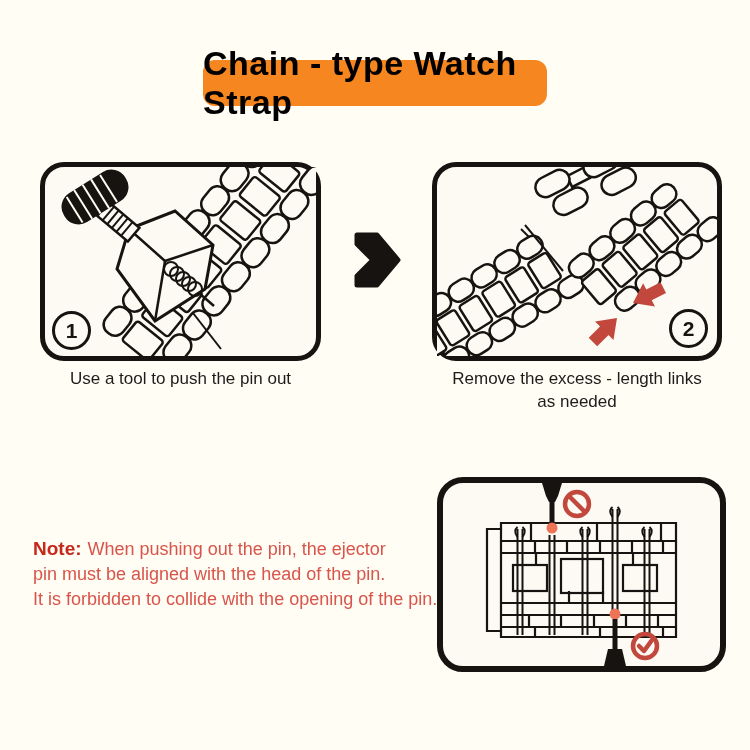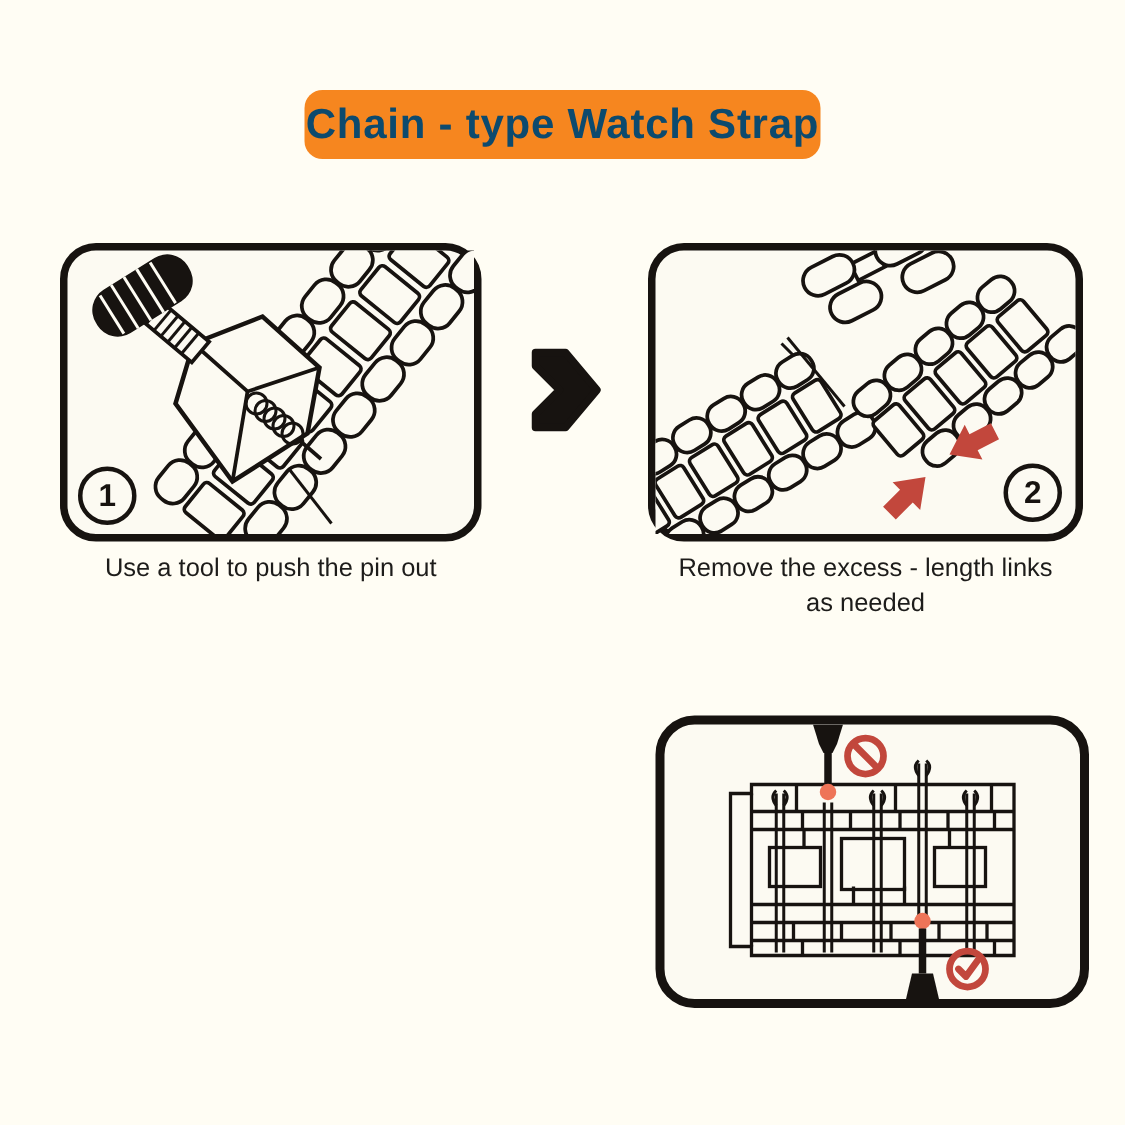--- a/index.html
+++ b/index.html
@@ -2,21 +2,21 @@
 <html><head>
 <meta charset="utf-8">
 <style>
   html,body{margin:0;padding:0;}
   body{font-family:"Liberation Sans","DejaVu Sans",sans-serif;background:#fffdf4;}
   #stage{position:relative;width:750px;height:750px;background:#fffdf4;overflow:hidden;}
 
   
   .banner{position:absolute;left:203px;top:60px;width:344px;height:46px;
     background:#f6861f;border-radius:12px;display:flex;align-items:center;justify-content:center;}
-  .banner span{color:#0c4a6e;font-weight:700;font-size:28px;letter-spacing:.5px;}
+  .banner span{color:#000000;font-weight:700;font-size:34px;letter-spacing:.5px;}
 
   
   .panel{position:absolute;background:#fcfaf2;border:5px solid #171310;border-radius:24px;box-sizing:border-box;}
   #panel-1{left:40px;top:162px;width:281px;height:199px;}
   #panel-2{left:432px;top:162px;width:290px;height:199px;}
   #panel-3{left:437px;top:477px;width:289px;height:195px;border-width:6px;border-radius:26px;}
   .panel svg{position:absolute;left:0;top:0;}
 
   .badge{position:absolute;width:33px;height:33px;border:3.5px solid #171310;border-radius:50%;
     display:flex;align-items:center;justify-content:center;font-weight:700;font-size:21px;color:#171310;}
@@ -188,20 +188,27 @@
   </div>
 
   <div class="caption" id="caption-2">
     <div>Remove the excess - length links</div>
     <div>as needed</div>
   </div>
   <div class="caption" id="caption-1">
     <div>Use a tool to push the pin out</div>
   </div>
 
+  <div id="note">
+    <div class="note-line">
+      <span class="note-label">Note:</span><span>When pushing out the pin, the ejector</span>
+    </div>
+    <div class="note-line">pin must be aligned with the head of the pin.</div>
+    <div class="note-line">It is forbidden to collide with the opening of the pin.</div>
+  </div>
 
   <div class="panel" id="panel-3">
     <svg width="277" height="183" viewBox="0 0 277 183">
 
       <g class="ink" stroke-width="2.2">
         <path d="M44,46 L58,46 L58,40 L233,40 L233,154 L58,154 L58,148 L44,148 Z"></path>
         <line x1="58" y1="46" x2="58" y2="148"></line>
         <line x1="58" y1="58" x2="233" y2="58"></line>
         <line x1="58" y1="70" x2="233" y2="70"></line>
         <line x1="58" y1="120" x2="233" y2="120"></line>

